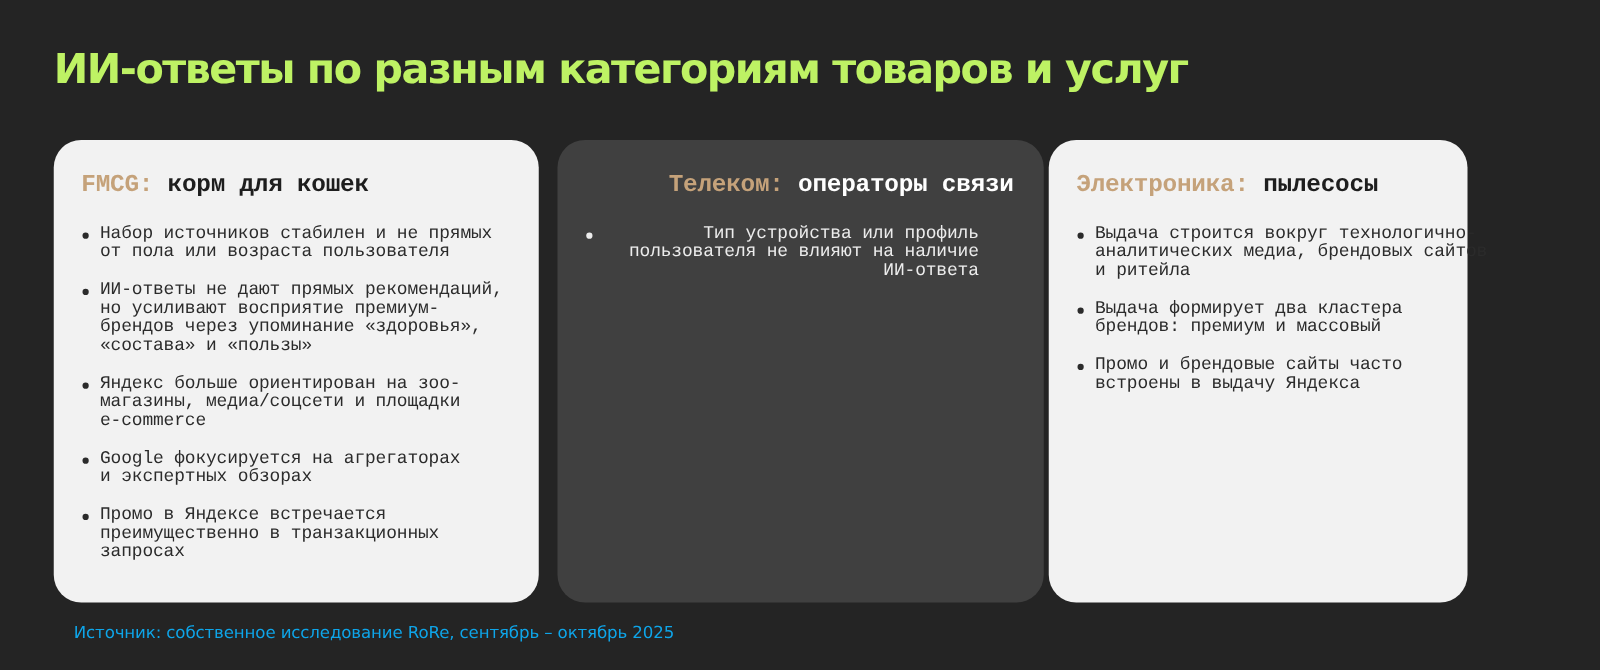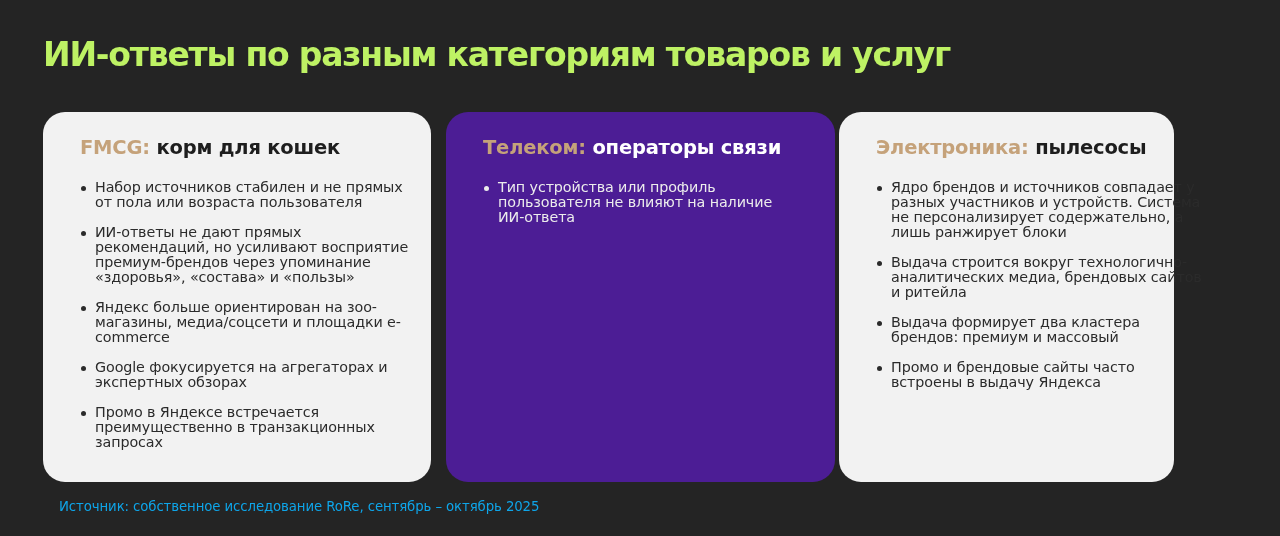--- a/index.html
+++ b/index.html
@@ -11,24 +11,25 @@
   }
   .title {
     position: absolute; left: 43px; top: 30px;
     color: #bef264; font-family: "DejaVu Sans", sans-serif;
     font-weight: bold; font-size: 33px; letter-spacing: -1.2px;
     line-height: 50px; margin: 0;
   }
   .card {
     position: absolute; top: 112px; width: 388px; height: 370px;
     border-radius: 22px; box-sizing: border-box;
-    padding: 22px 24px 0 37px;
+    padding: 22px 24px 0 22px;
+    font-family: Liberation Mono, monospace;
   }
   .card.light { background: #f2f2f2; color: #2b2b2b; }
-  .card.dark { background: #4c1d95; color: #ececec; }
+  .card.dark { background: #404040; color: #ececec; text-align: right; }
   .card-title {
     font-weight: bold; font-size: 19.5px; margin: 0 0 18px 0; line-height: 28px;
     letter-spacing: -0.2px;
   }
   .card-title .accent { color: #c5a27a; }
   .card.light .card-title .rest { color: #1e1e1e; }
   .card.dark .card-title .rest { color: #ffffff; }
   ul { list-style: none; margin: 0; padding: 0; }
   li {
     position: relative; padding-left: 15px;
@@ -73,20 +74,19 @@
     <li style="width:300px">Тип устройства или профиль пользователя не влияют на наличие ИИ-ответа</li>
   </ul>
 </div>
 
 <div class="card light" style="left:839px; width:335px;">
   <h2 class="card-title">
     <span class="accent">Электроника:</span>
     <span class="rest">пылесосы</span>
   </h2>
   <ul>
-    <li style="width:320px">Ядро брендов и источников совпадает у разных участников и устройств. Система не персонализирует содержательно, а лишь ранжирует блоки</li>
     <li style="width:320px">Выдача строится вокруг технологично-аналитических медиа, брендовых сайтов и ритейла</li>
     <li style="width:290px">Выдача формирует два кластера брендов: премиум и массовый</li>
     <li style="width:290px">Промо и брендовые сайты часто встроены в выдачу Яндекса</li>
   </ul>
 </div>
 
 <div class="source">Источник: собственное исследование RoRe, сентябрь – октябрь 2025</div>
 
 </body></html>

